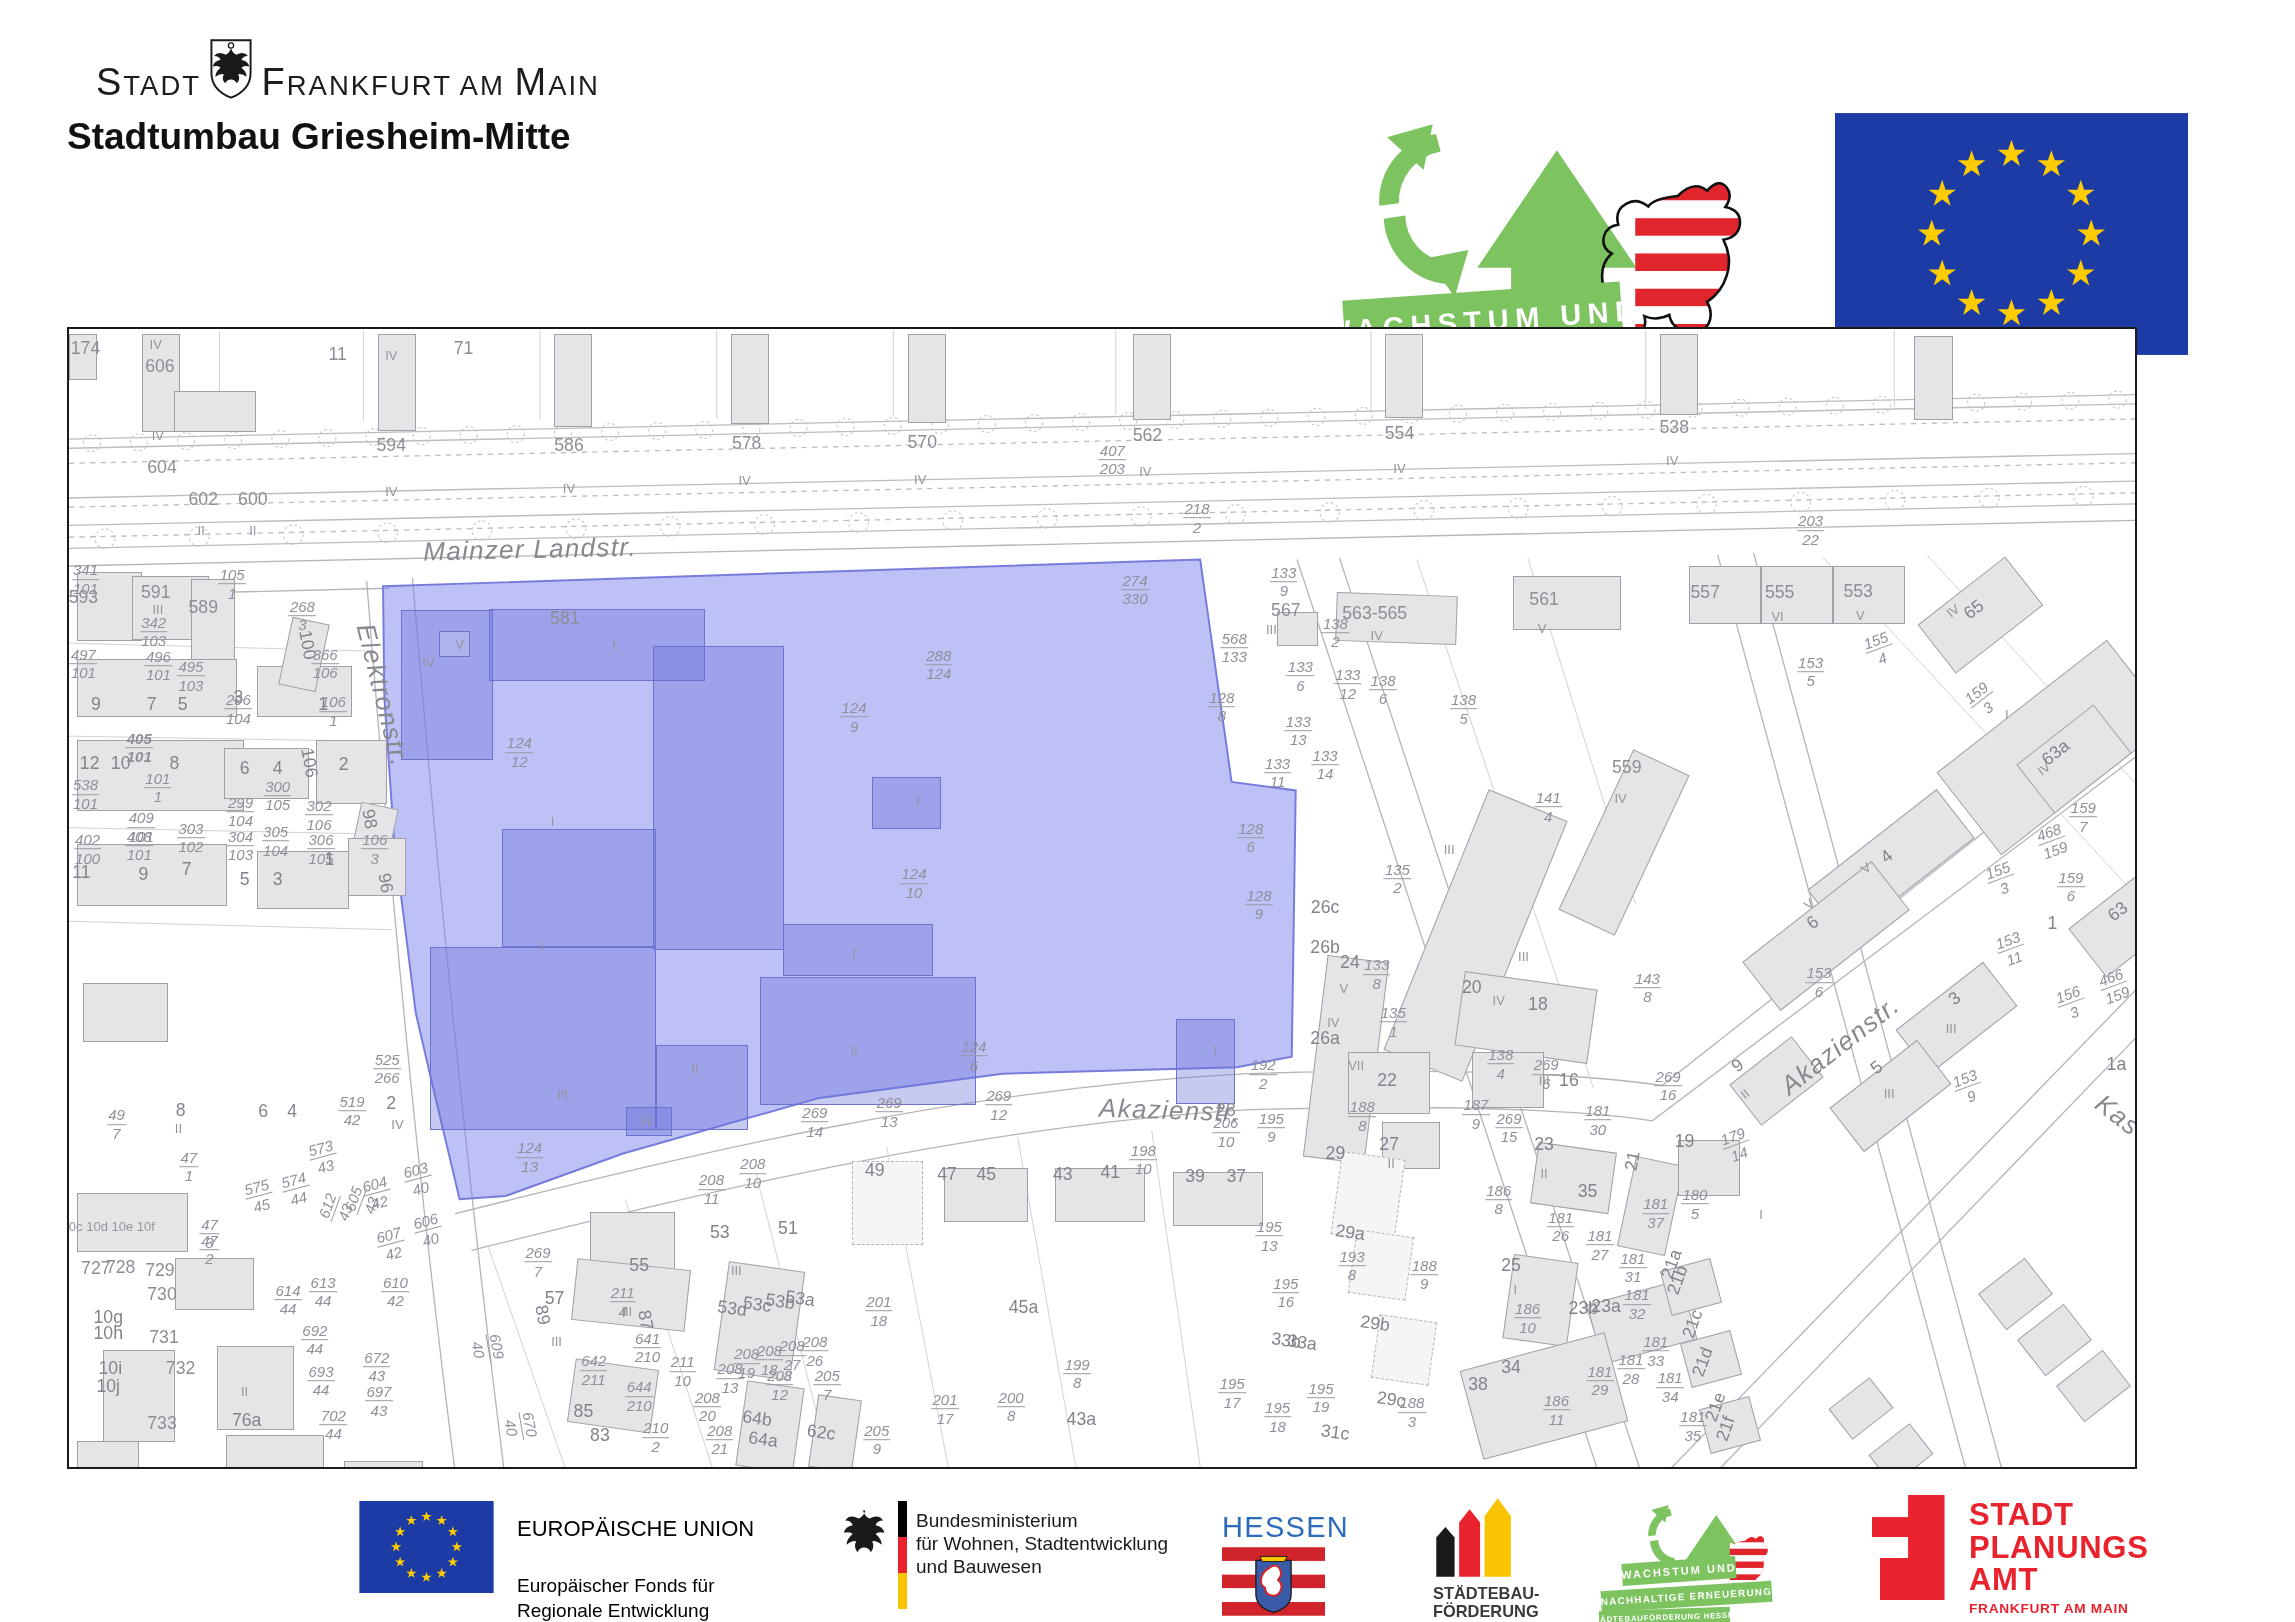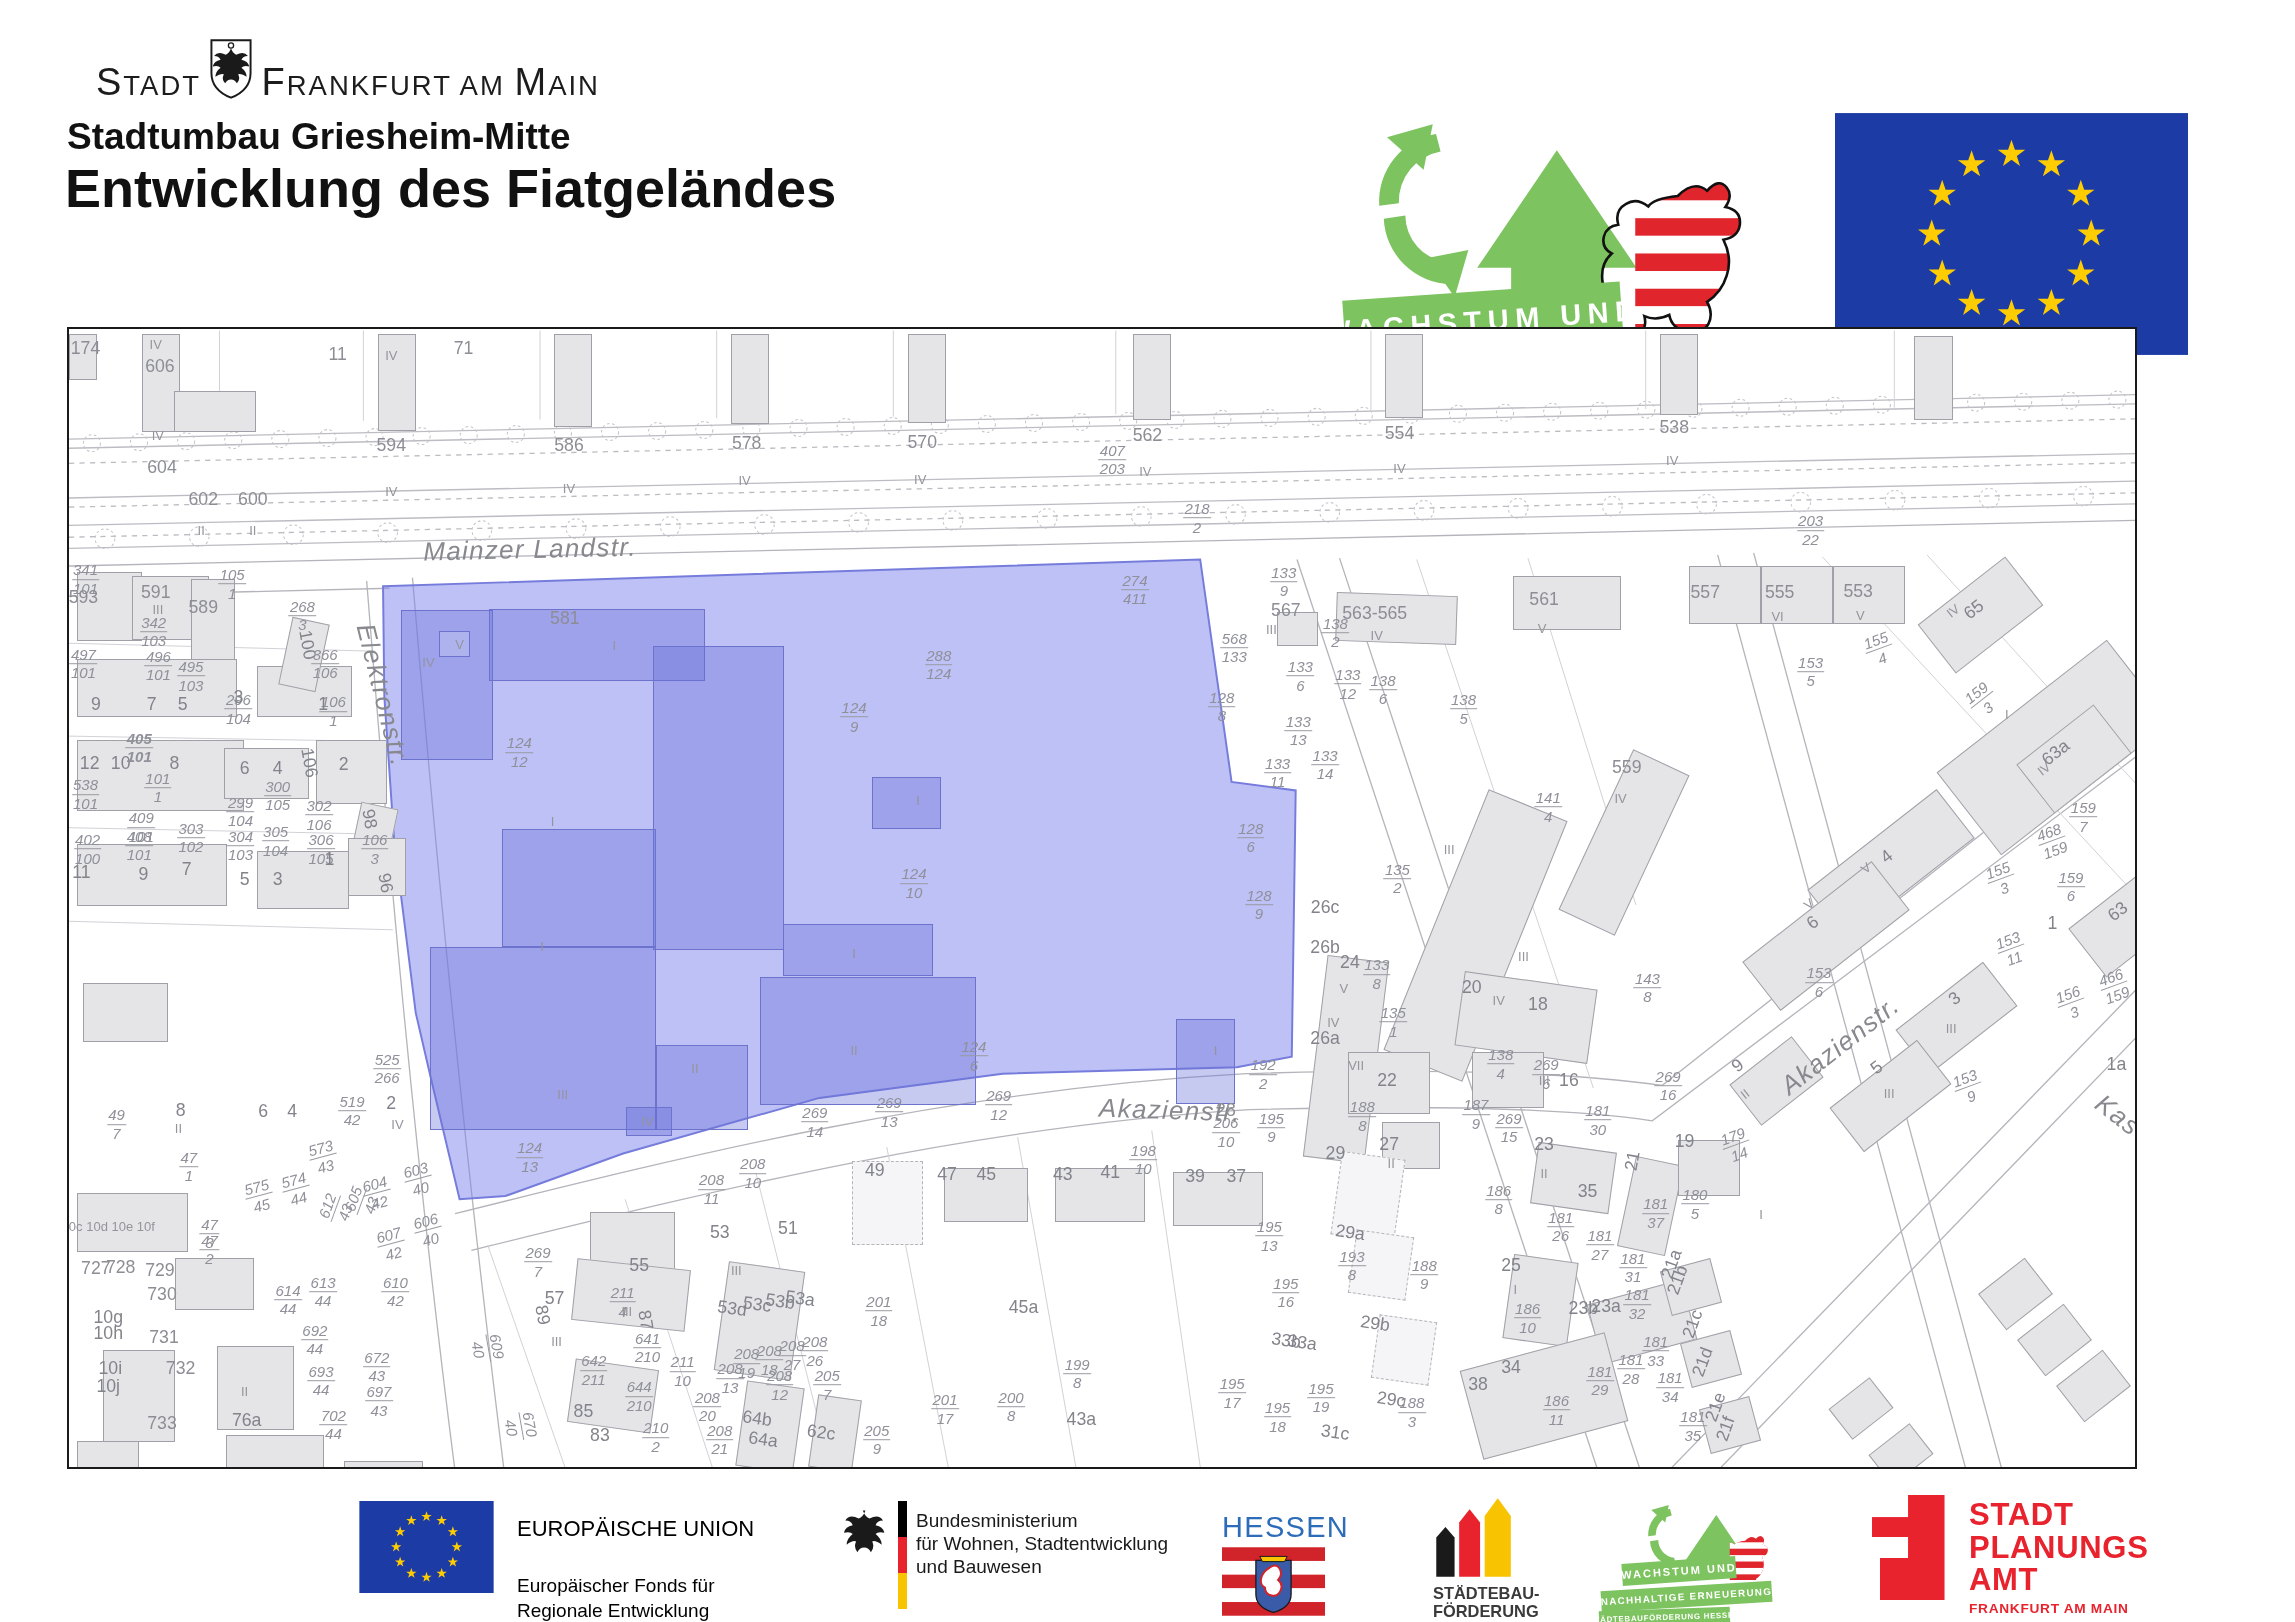--- a/index.html
+++ b/index.html
@@ -55,21 +55,20 @@
       <svg width="42" height="60" viewBox="0 0 64 92">
         <path d="M2 2 H62 V52 Q62 78 32 90 Q2 78 2 52 Z" fill="none" stroke="#1a1a1a" stroke-width="3"></path>
         <path d="M32 14 q-3 8 -8 10 q-12 -6 -18 2 q8 0 10 6 q-10 2 -12 10 q9 -2 12 2 q-8 6 -8 14 q8 -6 13 -4 q-4 8 2 14 q3 -6 9 -6 q6 0 9 6 q6 -6 2 -14 q5 -2 13 4 q0 -8 -8 -14 q3 -4 12 -2 q-2 -8 -12 -10 q2 -6 10 -6 q-6 -8 -18 -2 q-5 -2 -8 -10 Z" fill="#1a1a1a"></path>
         <circle cx="32" cy="10" r="4" fill="none" stroke="#1a1a1a" stroke-width="2"></circle>
       </svg>
     </span>
     <div class="ffm-word"><span class="ffm-big">F</span><span class="ffm-small">RANKFURT AM </span><span class="ffm-big">M</span><span class="ffm-small">AIN</span></div>
   </div>
 
   <div class="page-sub">Stadtumbau Griesheim-Mitte</div>
-  <div class="page-title">Entwicklung des Fiatgeländes</div>
 
   <div class="glogo">
     <svg width="478" height="307" viewBox="0 0 730 470" style="position:absolute;left:0;top:0">
 
       <g fill="#7dc360">
         <path d="M215 55 A105 105 0 0 0 128 165 l30 -4 A78 78 0 0 1 222 82 Z"></path>
         <path d="M140 60 L210 40 L196 110 Z"></path>
         <path d="M135 185 A105 105 0 0 0 238 285 l-6 -34 A72 72 0 0 1 168 180 Z"></path>
         <path d="M255 300 L195 258 L250 225 Z" transform="rotate(20 235 270)"></path>
 
@@ -433,21 +432,21 @@
         <div class="lbl f" style="left: 57.6%; top: 50.6%; transform: translate(-50%, -50%) rotate(0deg);">
           <span class="fn">128</span>
           <span class="fd">9</span>
         </div>
         <div class="lbl f" style="left: 57.2%; top: 44.7%; transform: translate(-50%, -50%) rotate(0deg);">
           <span class="fn">128</span>
           <span class="fd">6</span>
         </div>
         <div class="lbl f" style="left: 51.6%; top: 22.9%; transform: translate(-50%, -50%) rotate(0deg);">
           <span class="fn">274</span>
-          <span class="fd">411</span>
+          <span class="fd">330</span>
         </div>
         <div class="lbl n" style="left: 56%; top: 68.7%; transform: translate(-50%, -50%) rotate(0deg);">28</div>
         <div class="lbl r" style="left: 55.5%; top: 63.4%; transform: translate(-50%, -50%) rotate(0deg);">I</div>
         <div class="lbl f" style="left: 22.3%; top: 72.8%; transform: translate(-50%, -50%) rotate(0deg);">
           <span class="fn">124</span>
           <span class="fd">13</span>
         </div>
         <div class="lbl f" style="left: 56.4%; top: 28%; transform: translate(-50%, -50%) rotate(0deg);">
           <span class="fn">568</span>
           <span class="fd">133</span>

